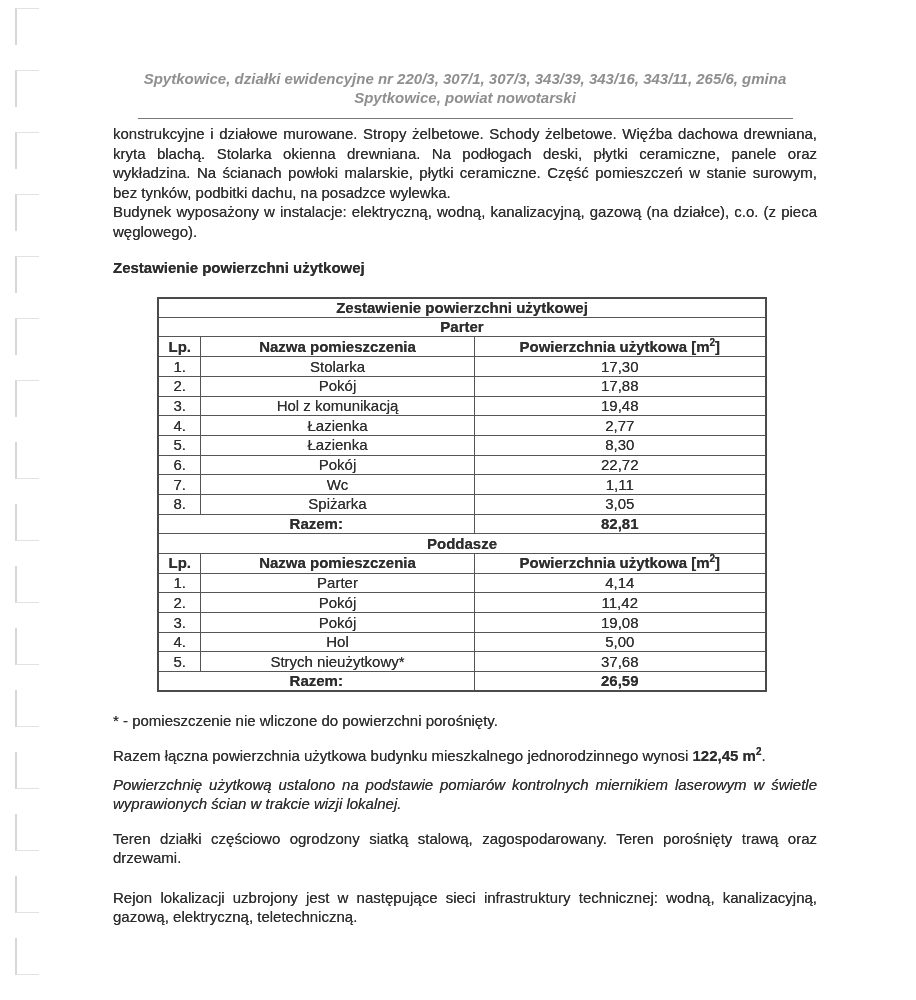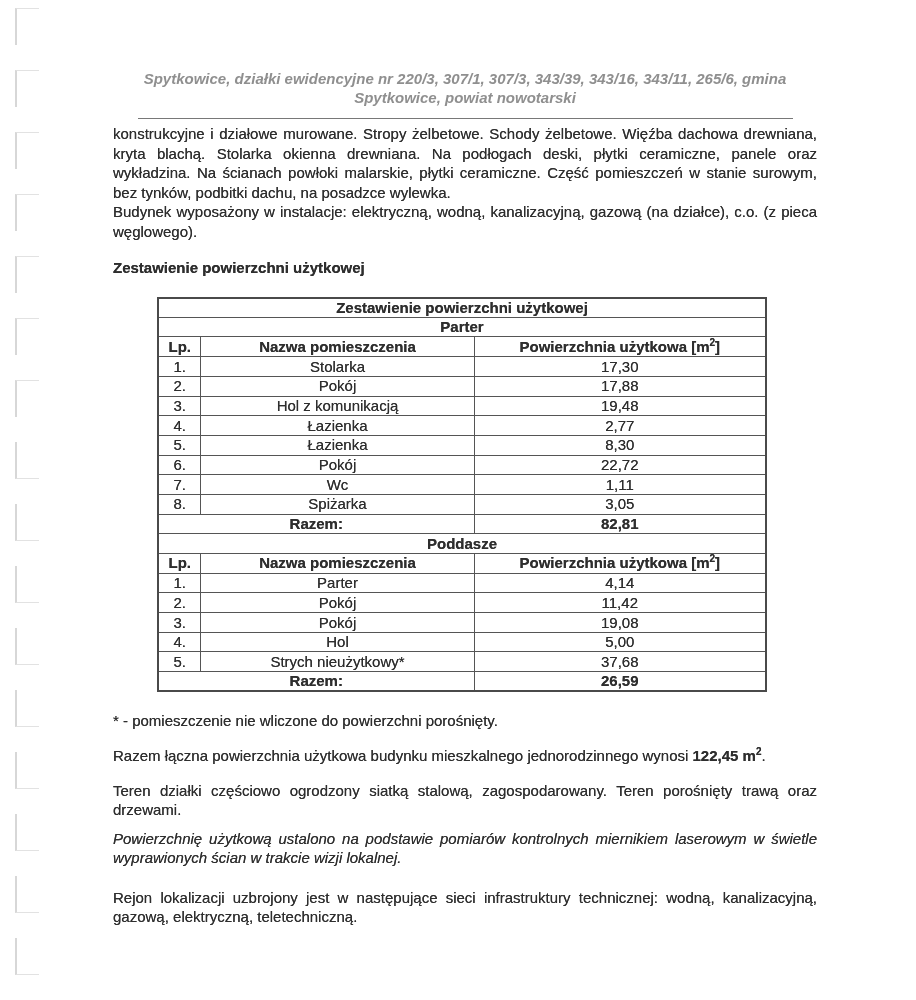--- a/index.html
+++ b/index.html
@@ -216,21 +216,21 @@
         </tr>
       </tbody>
     </table>
 
     <p class="body footnote">* - pomieszczenie nie wliczone do powierzchni porośnięty.</p>
 
     <p class="body summary">
       <span>Razem łączna powierzchnia użytkowa budynku mieszkalnego jednorodzinnego wynosi </span><b>122,45 m<sup>2</sup></b><span>.</span>
     </p>
 
+    <p class="body note-italic">Powierzchnię użytkową ustalono na podstawie pomiarów kontrolnych miernikiem laserowym w świetle wyprawionych ścian w trakcie wizji lokalnej.</p>
+
     <p class="body p-teren">Teren działki częściowo ogrodzony siatką stalową, zagospodarowany. Teren porośnięty trawą oraz drzewami.</p>
-
-    <p class="body note-italic">Powierzchnię użytkową ustalono na podstawie pomiarów kontrolnych miernikiem laserowym w świetle wyprawionych ścian w trakcie wizji lokalnej.</p>
 
 
     <p class="body p-sieci">Rejon lokalizacji uzbrojony jest w następujące sieci infrastruktury technicznej: wodną, kanalizacyjną, gazową, elektryczną, teletechniczną.</p>
 
   </div>
 </div>
 
 </body></html>

